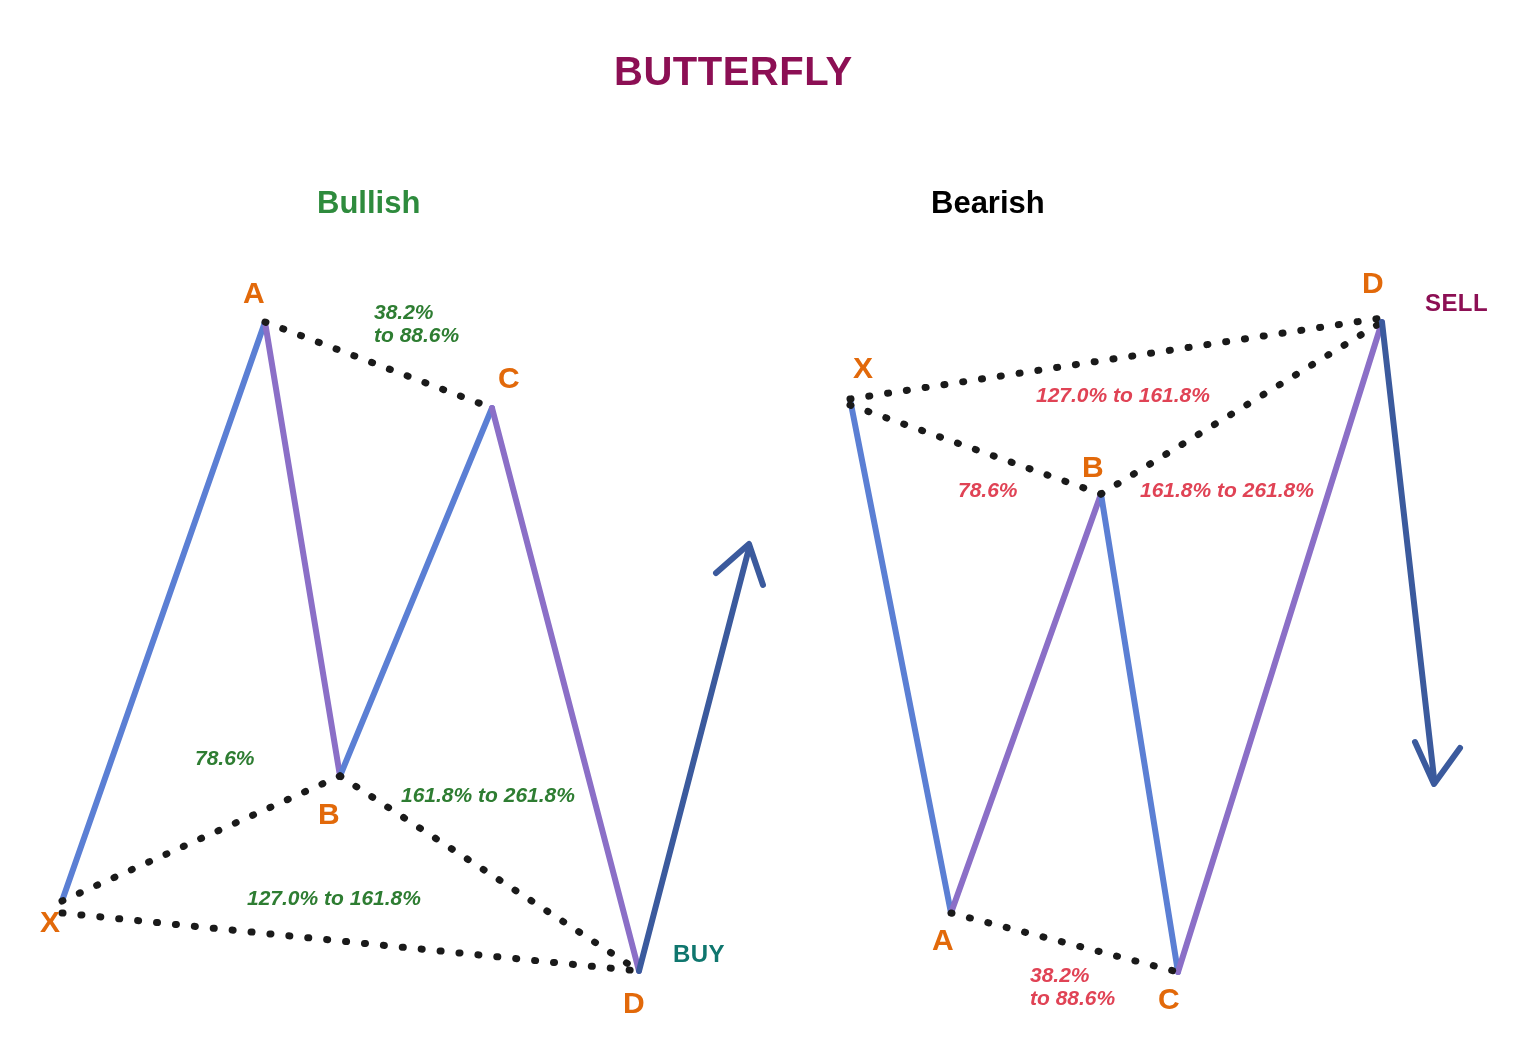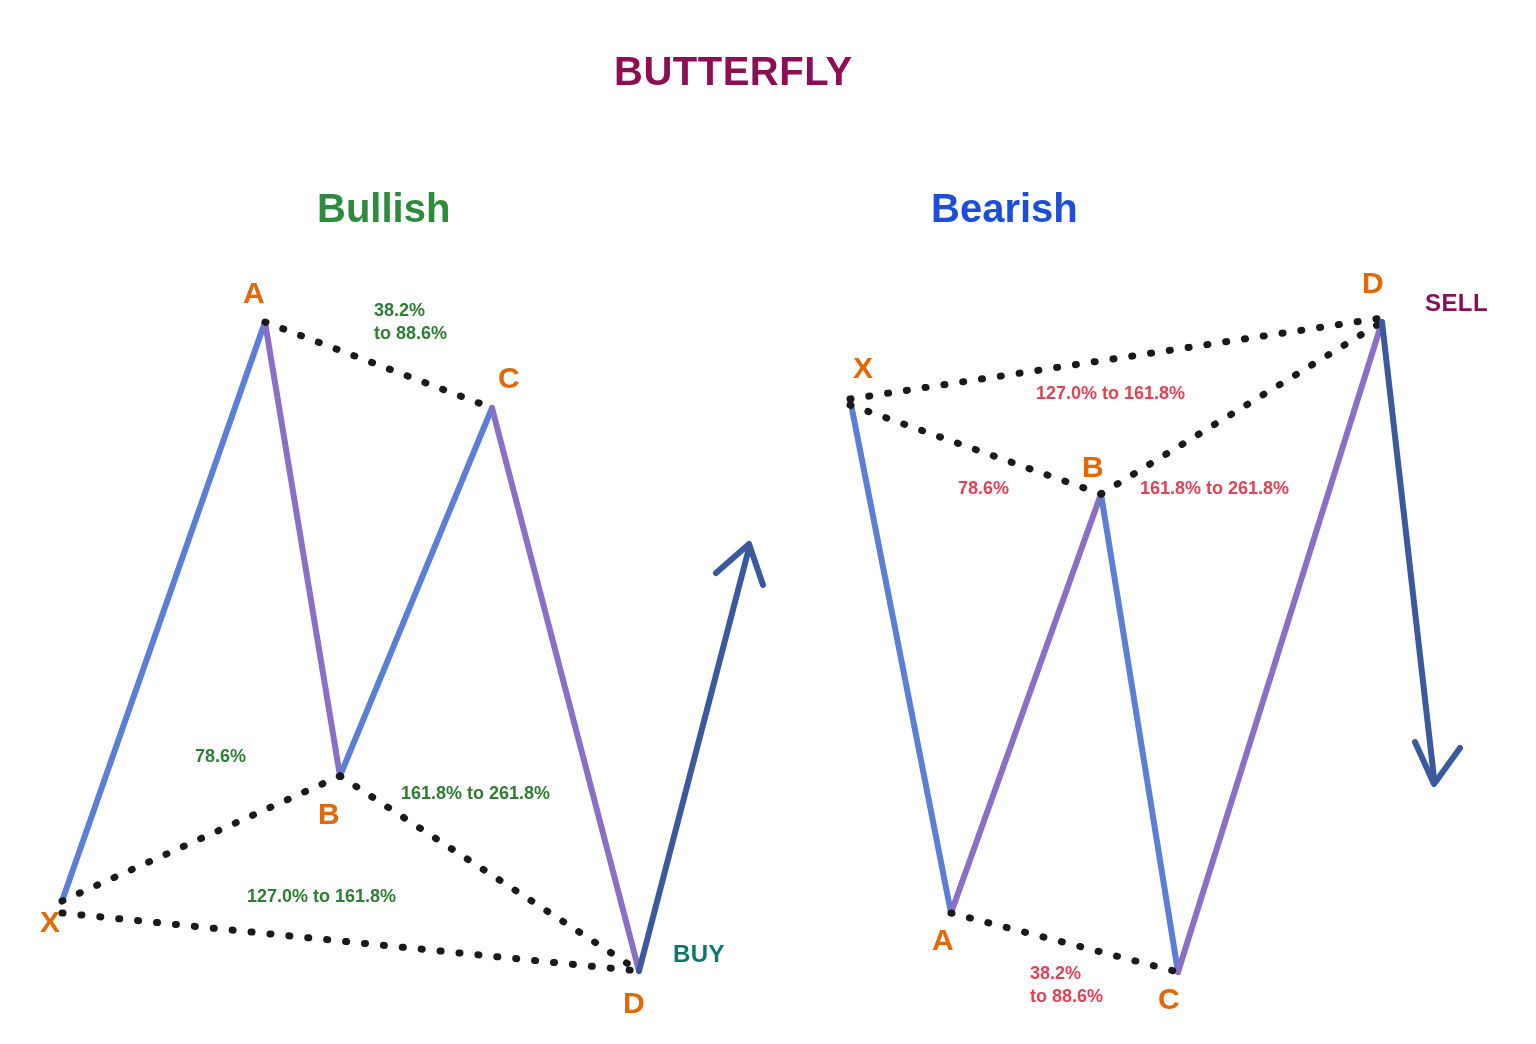--- a/index.html
+++ b/index.html
@@ -31,27 +31,28 @@
     white-space: pre;
     font-family: "Liberation Sans", sans-serif;
     font-weight: bold;
     line-height: 1.18;
   }
   .title {
     font-size: 40px;
     letter-spacing: 0.5px;
   }
   .subtitle {
-    font-size: 40px;
+    font-size: 31px;
   }
   .point-label {
     font-size: 30px;
   }
   .ratio {
-    font-size: 18px;
+    font-size: 21px;
+    font-style: italic;
   }
   .signal {
     font-size: 24px;
     letter-spacing: 0.4px;
   }
 </style>
 </head>
 <body>
 
 <div id="stage">
@@ -111,21 +112,21 @@
   <div class="txt ratio" style="left:374px; top:323px; color:#2e7d32;">to 88.6%</div>
 
   <div class="txt ratio" style="left:195px; top:746px; color:#2e7d32;">78.6%</div>
 
   <div class="txt ratio" style="left:401px; top:783px; color:#2e7d32;">161.8% to 261.8%</div>
 
   <div class="txt ratio" style="left:247px; top:886px; color:#2e7d32;">127.0% to 161.8%</div>
 
   <div class="txt signal" style="left:673px; top:940px; color:#0f766e;">BUY</div>
 
-  <div class="txt subtitle" style="left:931px; top:185px; color:#1d4ed8;">Bearish</div>
+  <div class="txt subtitle" style="left:931px; top:185px; color:#000000;">Bearish</div>
 
   <div class="txt point-label" style="left:1362px; top:265px; color:#e2690a;">D</div>
   <div class="txt point-label" style="left:853px; top:350px; color:#e2690a;">X</div>
   <div class="txt point-label" style="left:1082px; top:449px; color:#e2690a;">B</div>
   <div class="txt point-label" style="left:932px; top:922px; color:#e2690a;">A</div>
   <div class="txt point-label" style="left:1158px; top:981px; color:#e2690a;">C</div>
 
   <div class="txt ratio" style="left:1036px; top:383px; color:#e04355;">127.0% to 161.8%</div>
 
   <div class="txt ratio" style="left:958px; top:478px; color:#e04355;">78.6%</div>

